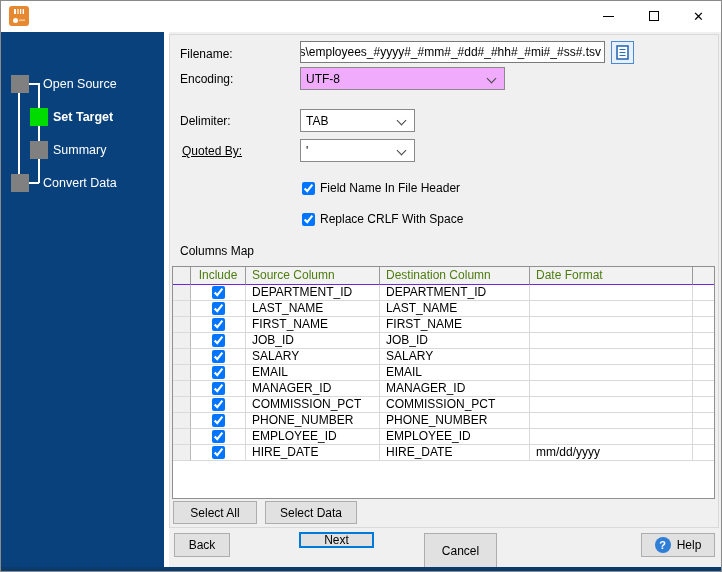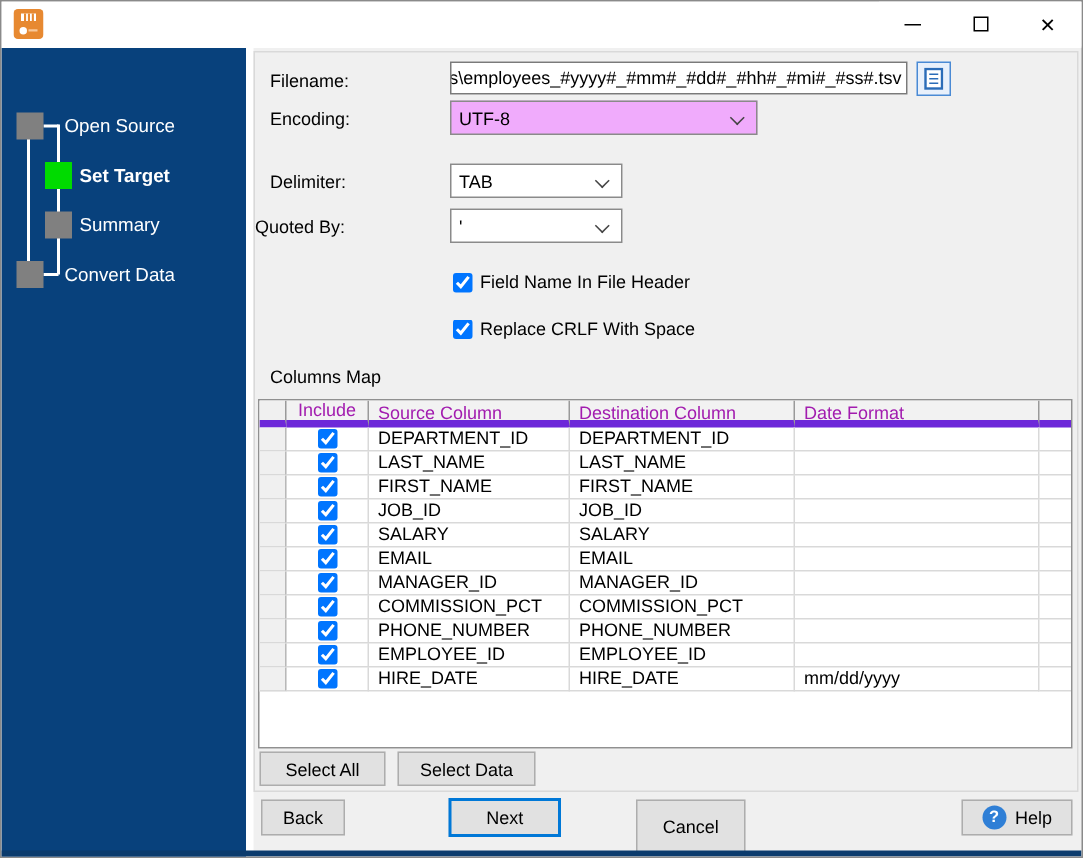--- a/index.html
+++ b/index.html
@@ -68,22 +68,22 @@
   .chkrow input { width:13px; height:13px; margin:0; }
   .section-label { position:absolute; font-size:12px; color:#000; }
   
   .grid {
     position:absolute; left:2px; top:231px; width:543px; height:233px;
     background:#ffffff; border:1px solid #909090; overflow:hidden;
   }
   .grow { display:flex; width:100%; }
   .ghead { height:18px; background:#f2f2f2; }
   .ghead .gcell {
-    border-right:1px solid #9a9a9a; border-bottom:5px solid #6d28d9;
-    font-size:12px; line-height:17px; padding-left:6px; color:#a21caf;
+    border-right:1px solid #9a9a9a; border-bottom:1px solid #6d28d9;
+    font-size:12px; line-height:17px; padding-left:6px; color:#4d7c0f;
   }
   .gbody .grow { height:16px; background:#ffffff; }
   .gbody .gcell {
     border-right:1px solid #d9d9d9; border-bottom:1px solid #d9d9d9;
     font-size:12px; line-height:15px; padding-left:6px; white-space:nowrap; overflow:hidden;
   }
   .gcell { flex:none; }
   .c-sel { width:18px; background:#f0f0f0; padding-left:0 !important; }
   .gbody .c-sel { border-right:1px solid #b8b8b8; }
   .c-inc { width:55px; display:flex; align-items:center; justify-content:center; padding-left:0 !important; }
@@ -168,21 +168,21 @@
       <span>UTF-8</span>
       <span class="chev"></span>
     </div>
 
     <div class="flabel" style="left:10px; top:79px;">Delimiter:</div>
     <div class="combo combo-white" style="left:130px; top:74px; width:115px; height:23px;">
       <span>TAB</span>
       <span class="chev"></span>
     </div>
 
-    <div class="flabel" style="left:0; top:109px;">Quoted By:</div>
+    <div class="flabel" style="left:12px; top:109px;text-decoration:underline;">Quoted By:</div>
     <div class="combo combo-white" style="left:130px; top:104px; width:115px; height:23px;">
       <span>'</span>
       <span class="chev"></span>
     </div>
 
     <label class="chkrow" style="left:132px; top:146px;">
       <input type="checkbox" checked="" style="">
       <span>Field Name In File Header</span>
     </label>
     <label class="chkrow" style="left:132px; top:177px;">
@@ -314,21 +314,21 @@
             <div class="gcell c-fill"></div>
           </div>
         </div>
     </div>
 
     <button class="btn" style="left:3px;  top:466px; width:84px; height:23px;">Select All</button>
     <button class="btn" style="left:95px; top:466px; width:92px; height:23px;">Select Data</button>
   </div>
 
   <button class="btn" style="left:173px; top:532px; width:56px; height:24px;">Back</button>
-  <button class="btn btn-default" style="left:298px; top:531px; width:75px; height:26px;">Next</button>
+  <button class="btn btn-default" style="left:298px; top:531px; width:75px; height:16px;">Next</button>
   <button class="btn" style="left:423px; top:532px; width:73px; height:36px;">Cancel</button>
   <button class="btn" style="left:640px; top:532px; width:74px; height:24px;">
     <span class="help-circle">?</span>
     <span>Help</span>
   </button>
 
   <div class="bottom-strip"></div>
 </div>
 
 </body></html>

